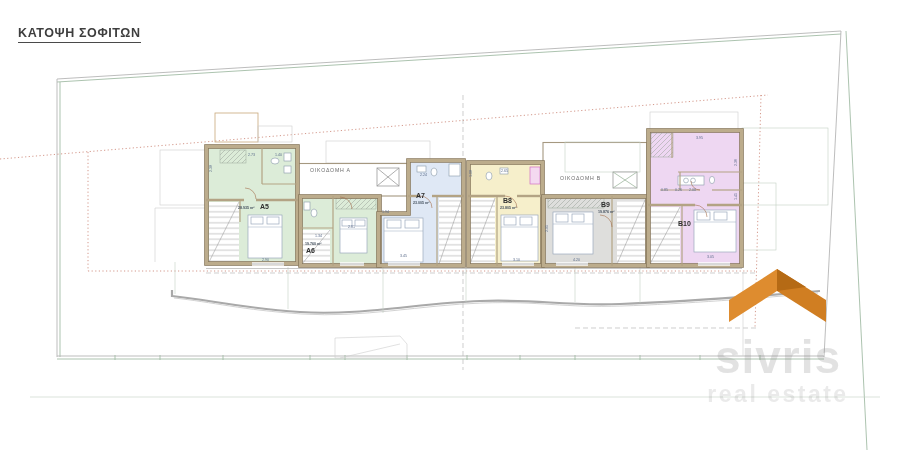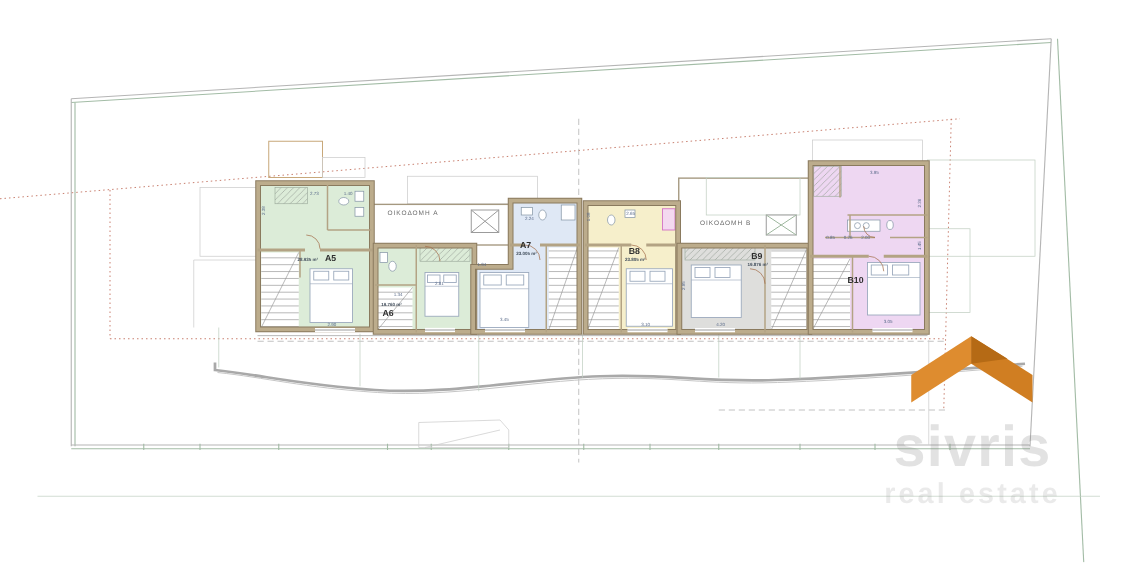--- a/index.html
+++ b/index.html
@@ -40,20 +40,21 @@
   .stairbox { fill:#ffffff; }
   .stairdiag { stroke:#8f8f8f; stroke-width:0.5; }
   .terrain { stroke:#a9a9a9; stroke-width:2.2; fill:none; }
   .terrain2{ stroke:#c6c6c6; stroke-width:0.8; fill:none; }
 </style>
 </head>
 <body>
 
 <div class="canvas">
 
+  <div class="plan-title">ΚΑΤΟΨΗ ΣΟΦΙΤΩΝ</div>
 
   <svg width="900" height="450" viewBox="0 0 900 450">
     <defs>
       <pattern id="stairsH" width="6" height="5.5" patternUnits="userSpaceOnUse">
         <path d="M0 2.75 H6" stroke="#8f8f8f" stroke-width="0.5"></path>
       </pattern>
       <pattern id="hatch" width="5" height="5" patternUnits="userSpaceOnUse">
         <path d="M0 5 L5 0" stroke="#98a098" stroke-width="0.5"></path>
       </pattern>
     </defs>

